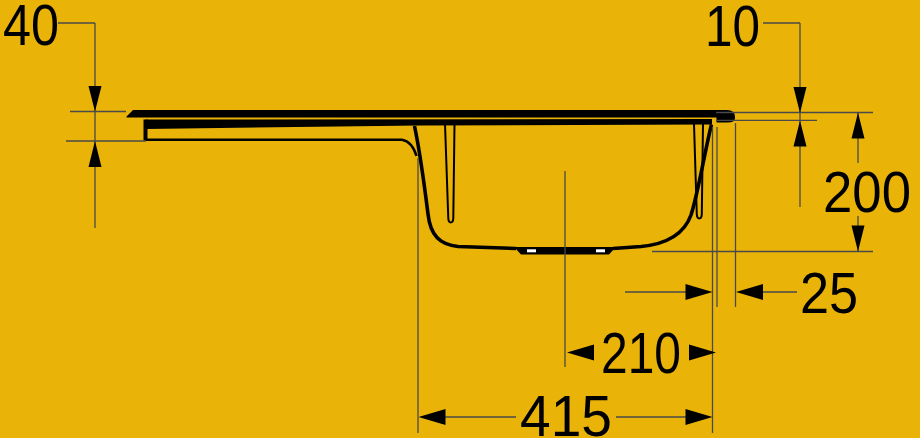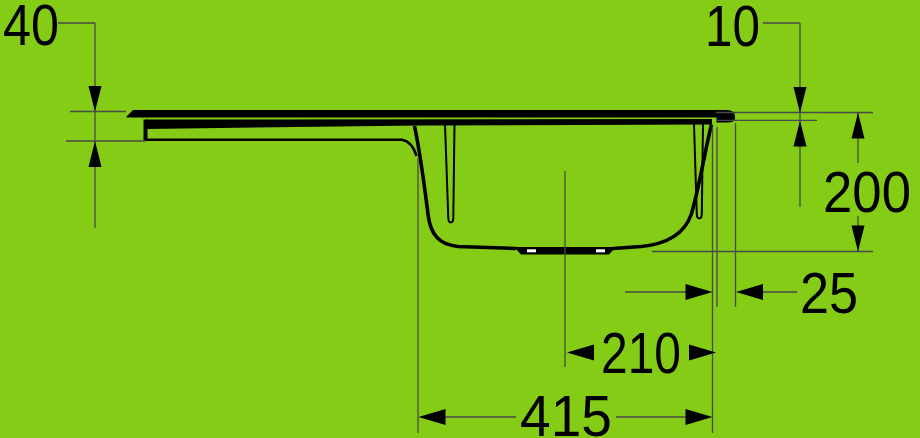--- a/index.html
+++ b/index.html
@@ -4,21 +4,21 @@
 <style>
   html, body {
     margin: 0;
     padding: 0;
     background: #ffffff;
   }
   .stage {
     position: relative;
     width: 920px;
     height: 438px;
-    background: #84cc16;
+    background: #eab308;
     overflow: hidden;
     text-align: center;
   }
   svg { display: block; }
   .dim-text {
     font-family: "Liberation Sans", "DejaVu Sans", sans-serif;
     font-size: 58px;
     fill: #000000;
   }
   .thin  { stroke: #4a4a4a; stroke-width: 1.3; fill: none; }

